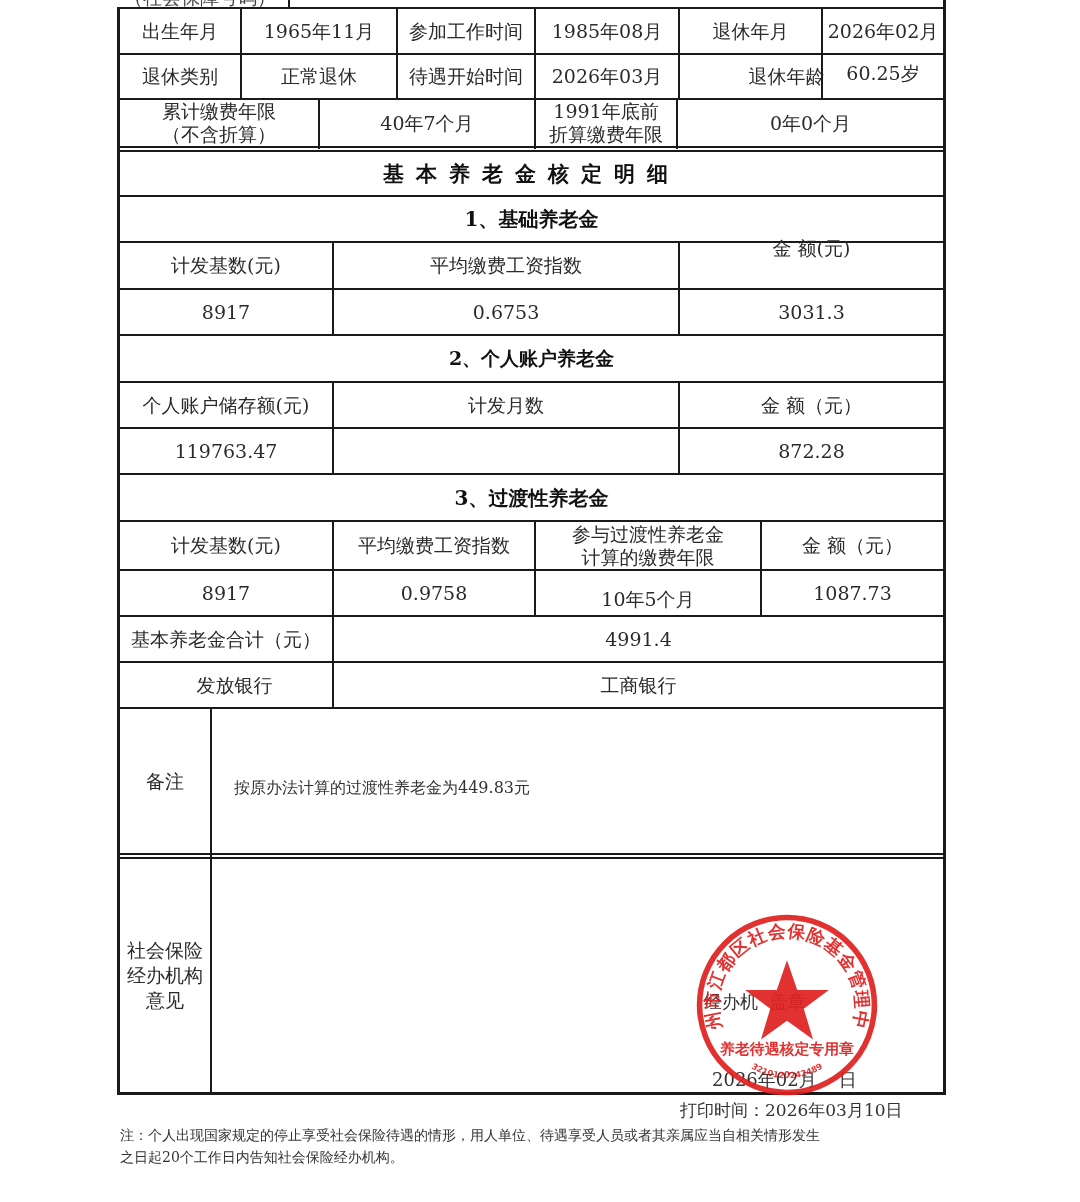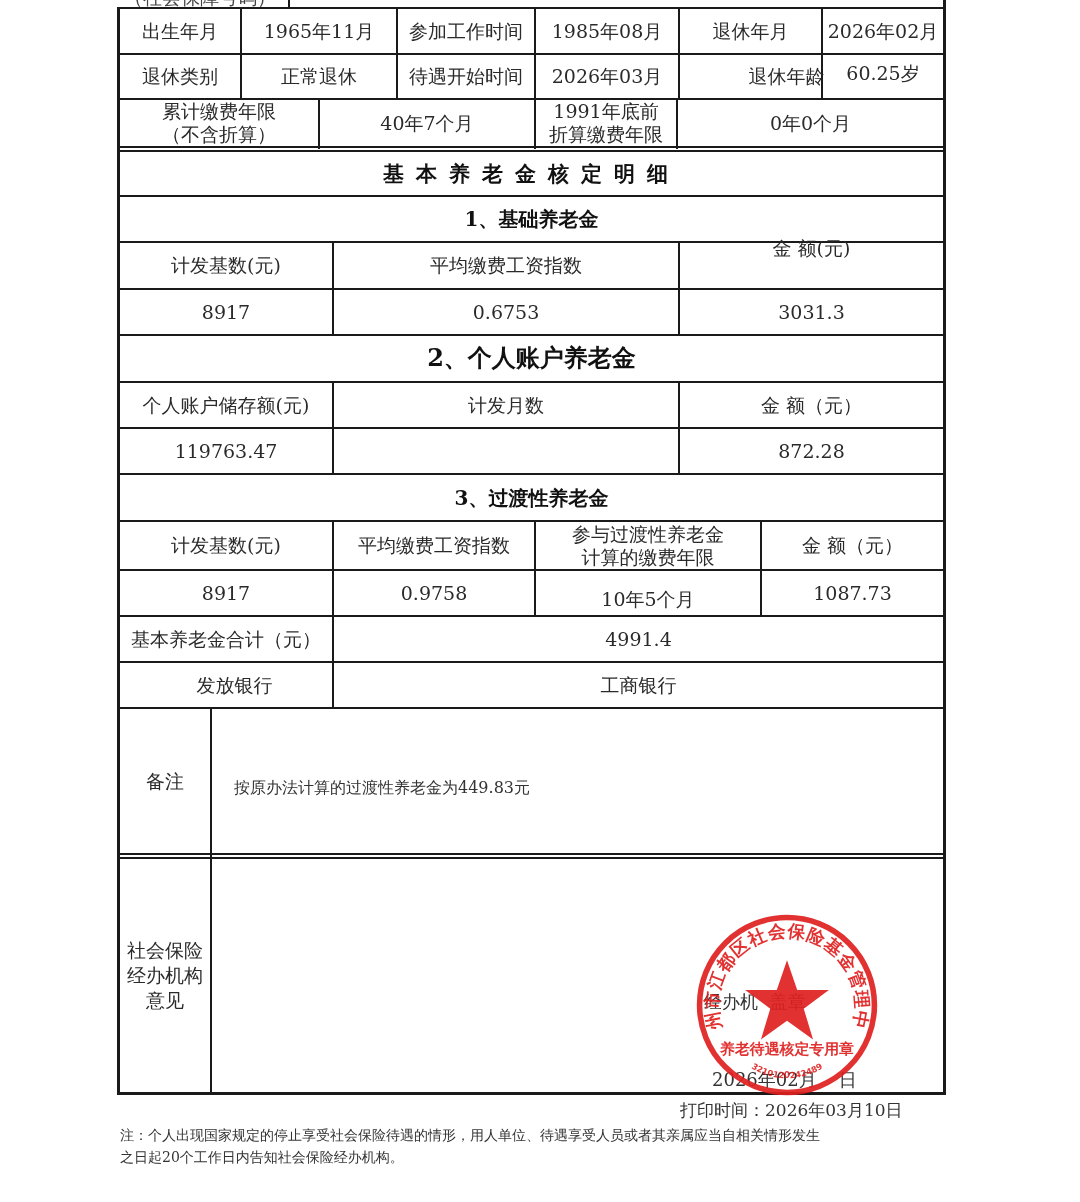--- a/index.html
+++ b/index.html
@@ -98,21 +98,21 @@
 <div class="cell bold title-spaced" style="left:120px; top:152px; width:823px; height:43px;">基本养老金核定明细</div>
 
 <div class="cell bold" style="left:120px; top:197px; width:823px; height:44px; font-size:20px;">1、基础养老金</div>
 <div class="cell" style="left:120px; top:243px; width:212px; height:45px;">计发基数(元)</div>
 <div class="cell" style="left:334px; top:243px; width:344px; height:45px;">平均缴费工资指数</div>
 <div class="cell" style="left:680px; top:226px; width:263px; height:45px;">金 额(元)</div>
 <div class="cell" style="left:120px; top:290px; width:212px; height:44px;">8917</div>
 <div class="cell" style="left:334px; top:290px; width:344px; height:44px;">0.6753</div>
 <div class="cell" style="left:680px; top:290px; width:263px; height:44px;">3031.3</div>
 
-<div class="cell bold" style="left:120px; top:336px; width:823px; height:45px; font-size:24px;">2、个人账户养老金</div>
+<div class="cell bold" style="left:120px; top:336px; width:823px; height:45px; font-size:19px;">2、个人账户养老金</div>
 <div class="cell" style="left:120px; top:383px; width:212px; height:44px;">个人账户储存额(元)</div>
 <div class="cell" style="left:334px; top:383px; width:344px; height:44px;">计发月数</div>
 <div class="cell" style="left:680px; top:383px; width:263px; height:44px;">金 额（元）</div>
 <div class="cell" style="left:120px; top:429px; width:212px; height:44px;">119763.47</div>
 <div class="cell" style="left:334px; top:429px; width:344px; height:44px;"></div>
 <div class="cell" style="left:680px; top:429px; width:263px; height:44px;">872.28</div>
 
 <div class="cell bold" style="left:120px; top:475px; width:823px; height:45px; font-size:20px;">3、过渡性养老金</div>
 <div class="cell" style="left:120px; top:522px; width:212px; height:47px;">计发基数(元)</div>
 <div class="cell" style="left:334px; top:522px; width:200px; height:47px;">平均缴费工资指数</div>

